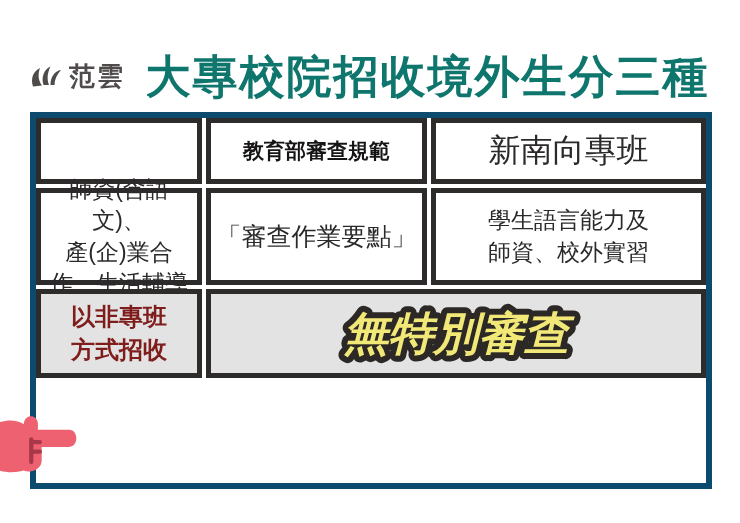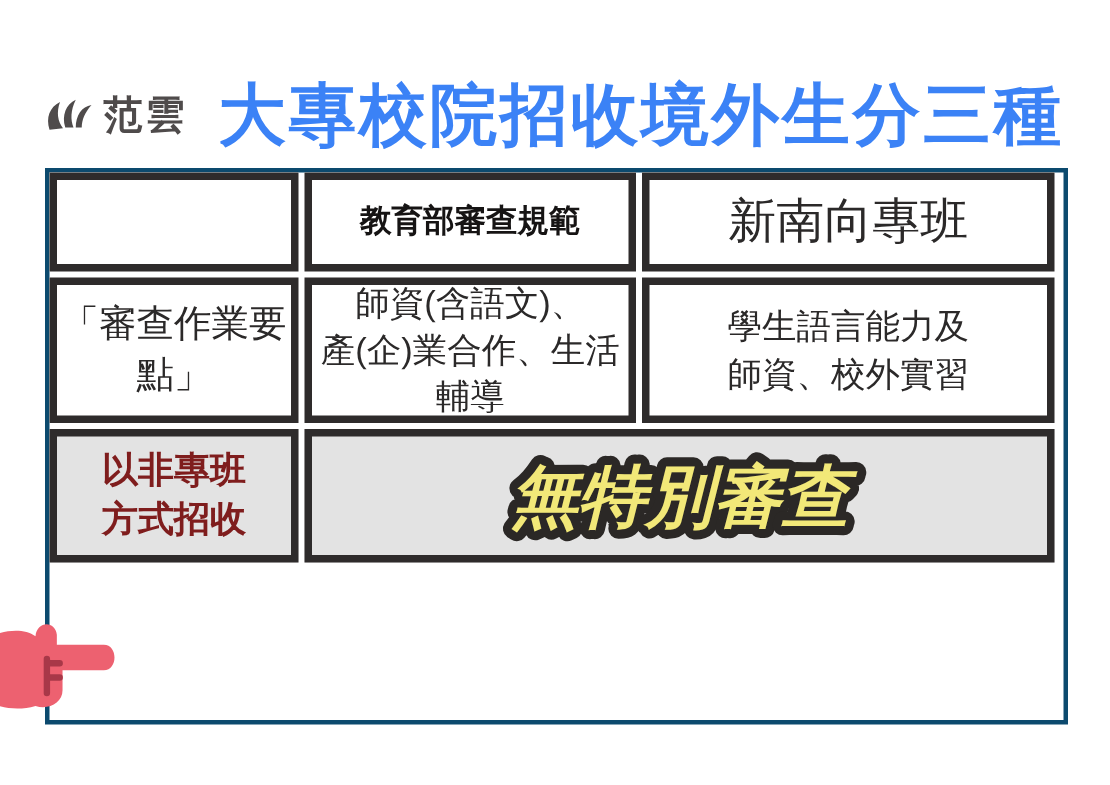--- a/index.html
+++ b/index.html
@@ -30,35 +30,35 @@
     font-size: 26px;
     font-weight: 700;
     color: #4f4b4b;
     letter-spacing: 2px;
   }
   .title {
     flex: 1;
     text-align: center;
     font-size: 45px;
     font-weight: 900;
-    color: #3b82f6;
+    color: #0f766e;
     letter-spacing: 2px;
     line-height: 1;
     white-space: nowrap;
   }
 
   
   .review-table {
     margin-left: 30px;
     width: 682px;
     display: grid;
     grid-template-columns: 166px 221px 275px;
     grid-template-rows: 66px 97px 89px 101px;
     gap: 4px;
-    border: 3px solid #0c4a6e;
+    border: 6px solid #0c4a6e;
     background: #ffffff;
   }
   .cell {
     border: 5px solid #2e2b2b;
     background: #ffffff;
     display: flex;
     align-items: center;
     justify-content: center;
     text-align: center;
     color: #2b2929;
@@ -110,23 +110,23 @@
     </div>
     <h1 class="title">大專校院招收境外生分三種</h1>
   </header>
 
   <div class="review-table">
 
     <div class="cell head"></div>
     <div class="cell head">教育部審查規範</div>
 
     <div class="cell cat">新南向專班</div>
-    <div class="cell reg">「審查作業要點」</div>
     <div class="cell focus">師資(含語文)、
 產(企)業合作、生活輔導</div>
+    <div class="cell reg">「審查作業要點」</div>
 
     <div class="cell focus">學生語言能力及
 師資、校外實習</div>
 
     <div class="cell gray cat-bold">以非專班
 方式招收</div>
     <div class="cell gray span2">
       <svg class="highlight-svg" viewBox="0 0 500 91" preserveAspectRatio="xMidYMid meet" aria-hidden="false">
         <text x="250" y="46" text-anchor="middle" dominant-baseline="central" font-family="Liberation Sans, DejaVu Sans, sans-serif" font-size="52" font-weight="700" fill="#f2e878" stroke="#2b2826" stroke-width="14" stroke-linejoin="round" paint-order="stroke fill">無特別審查</text>
       </svg>

